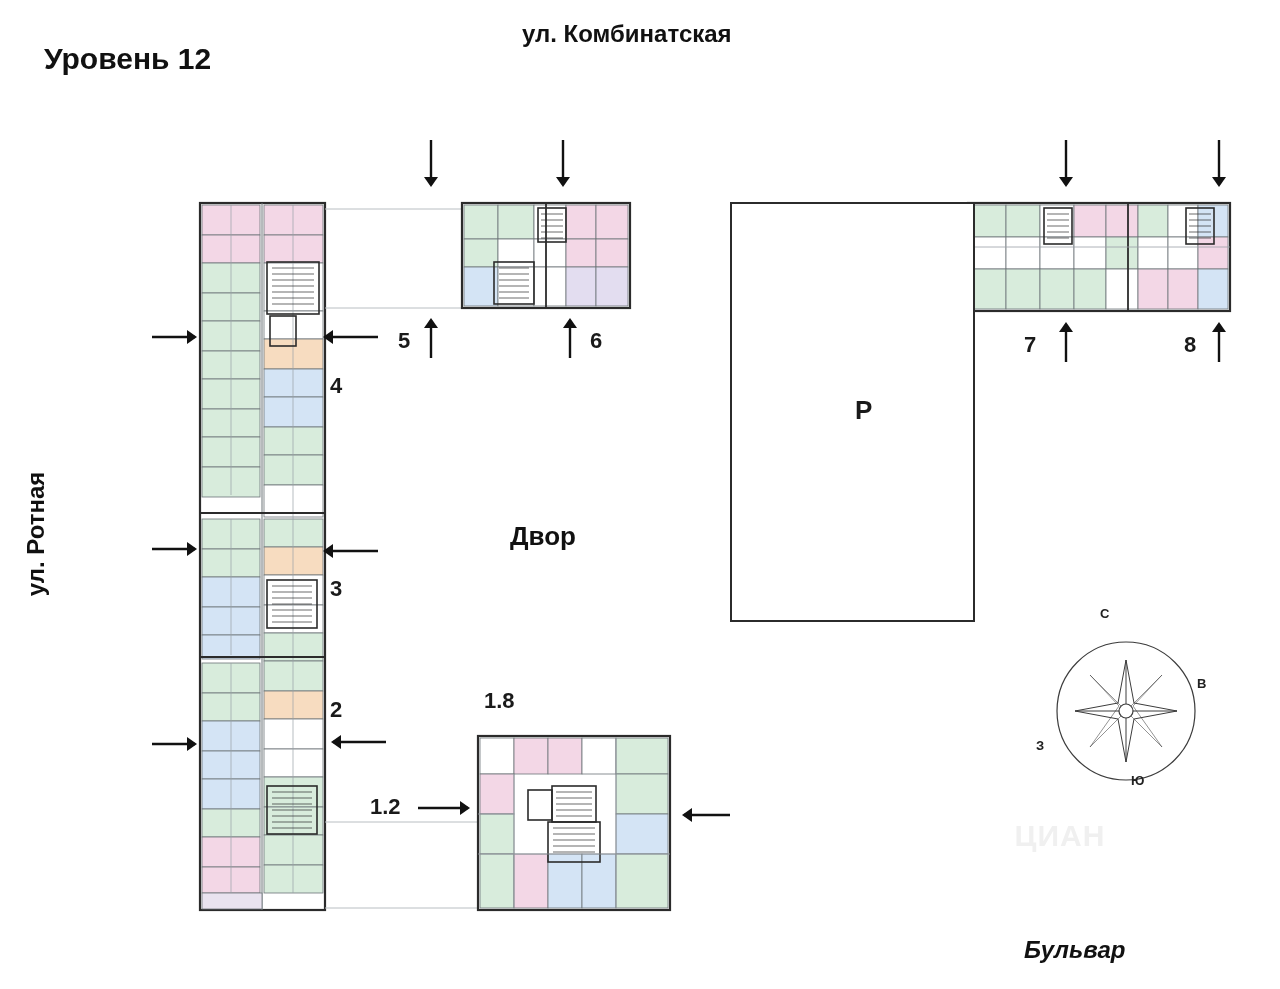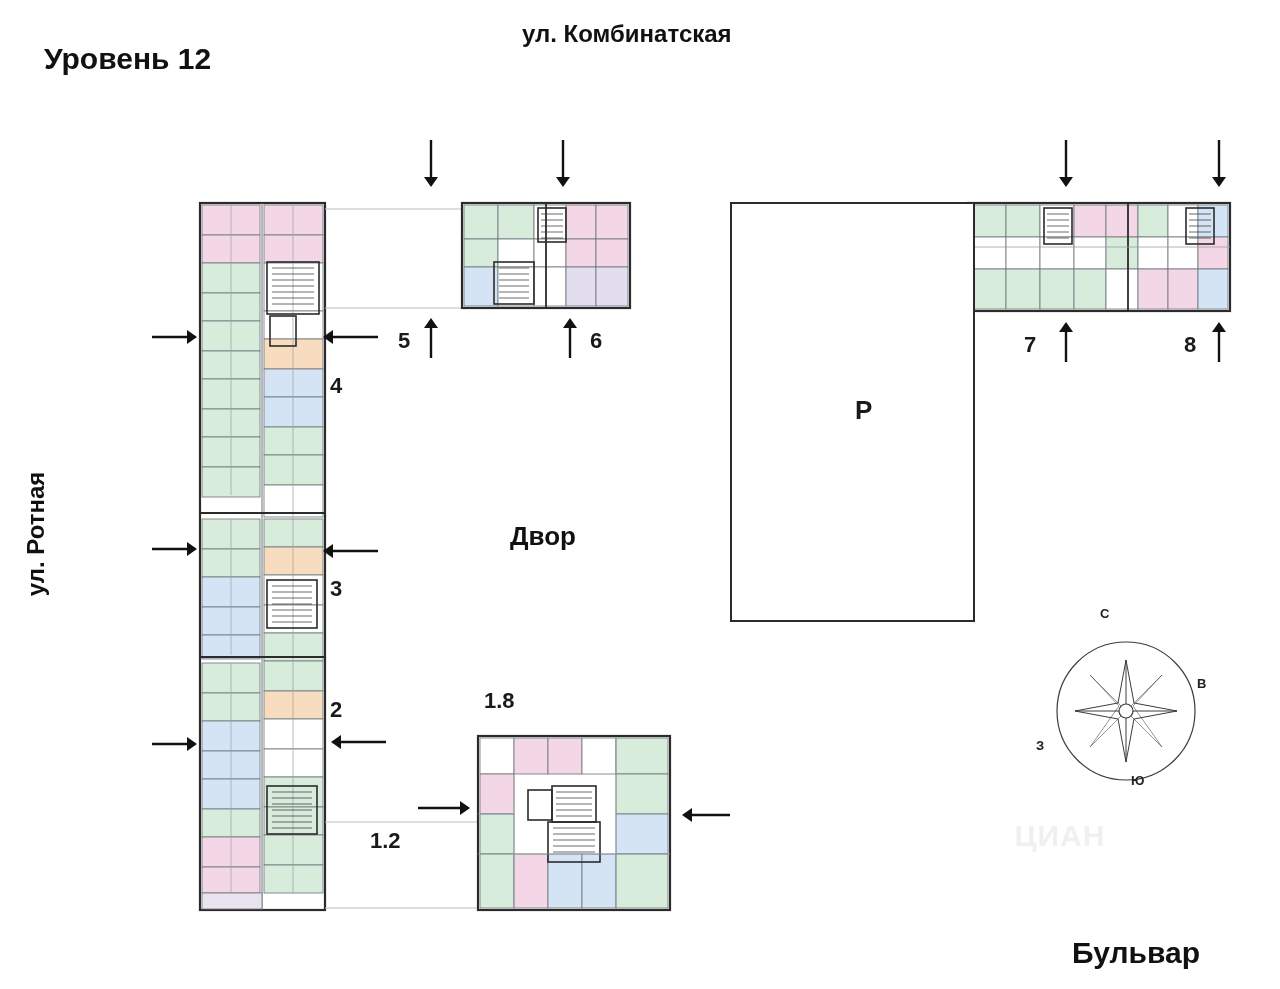--- a/index.html
+++ b/index.html
@@ -33,23 +33,24 @@
     font-size: 24px;
   }
   #street-left {
     left: -26px;
     top: 520px;
     font-size: 24px;
     transform: rotate(-90deg);
     transform-origin: center center;
   }
   #street-bottom {
-    left: 1072px;
+    left: 1024px;
     top: 936px;
-    font-size: 30px;
+    font-size: 24px;
+    font-style: italic;
   }
   #yard-label {
     left: 466px;
     top: 521px;
     font-size: 26px;
     margin-left: 44px;
   }
   .sect-num {
     font-size: 22px;
     font-weight: bold;
@@ -403,21 +404,21 @@
 
 <div class="abs label" id="street-left">ул. Ротная</div>
 
 <div class="abs label" id="street-bottom">Бульвар</div>
 
 <div class="abs label" id="yard-label">Двор</div>
 
 <div class="abs parking-letter" style="left:855px; top:395px;">P</div>
 
 <div class="abs sect-num" style="left:484px; top:688px;">1.8</div>
-<div class="abs sect-num" style="left:370px; top:794px;margin-top:34px;">1.2</div>
+<div class="abs sect-num" style="left:370px; top:794px;">1.2</div>
 <div class="abs sect-num" style="left:330px; top:697px;">2</div>
 <div class="abs sect-num" style="left:330px; top:576px;">3</div>
 <div class="abs sect-num" style="left:330px; top:373px;">4</div>
 <div class="abs sect-num" style="left:398px; top:328px;">5</div>
 <div class="abs sect-num" style="left:590px; top:328px;">6</div>
 <div class="abs sect-num" style="left:1024px; top:332px;">7</div>
 <div class="abs sect-num" style="left:1184px; top:332px;">8</div>
 
 <div class="abs compass-letter" style="left:1100px; top:606px;">С</div>
 <div class="abs compass-letter" style="left:1197px; top:676px;">В</div>

